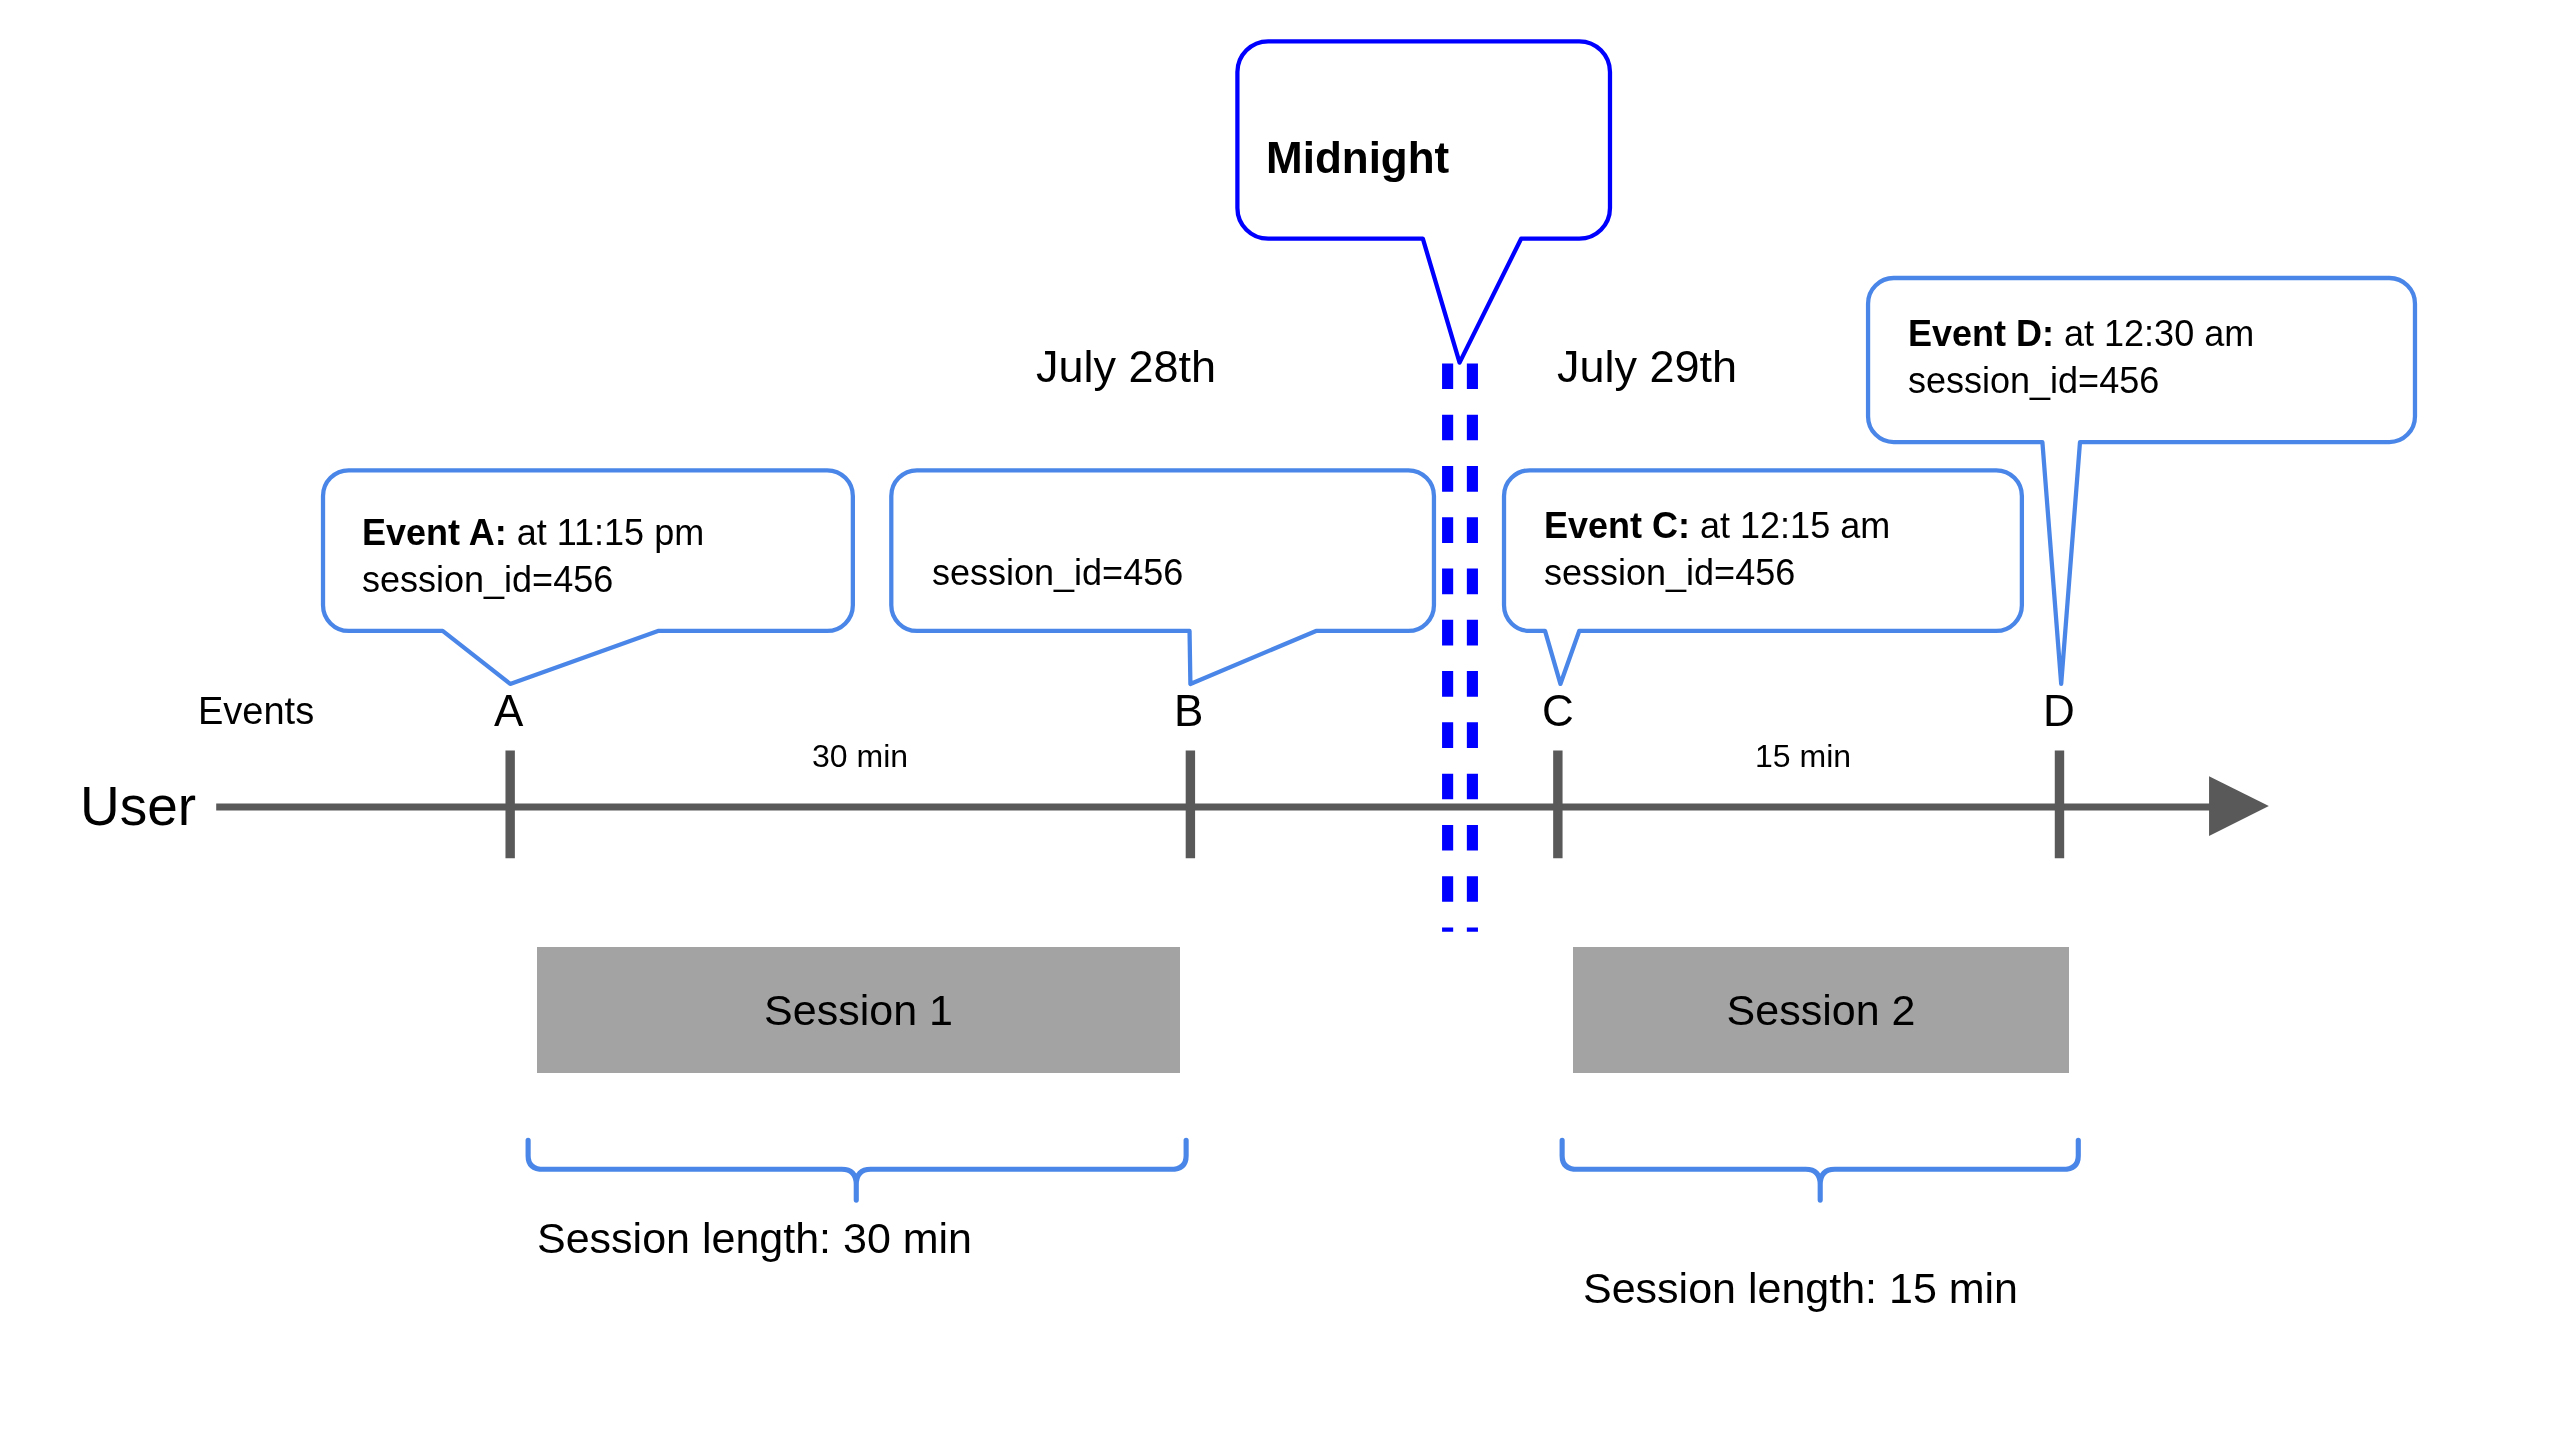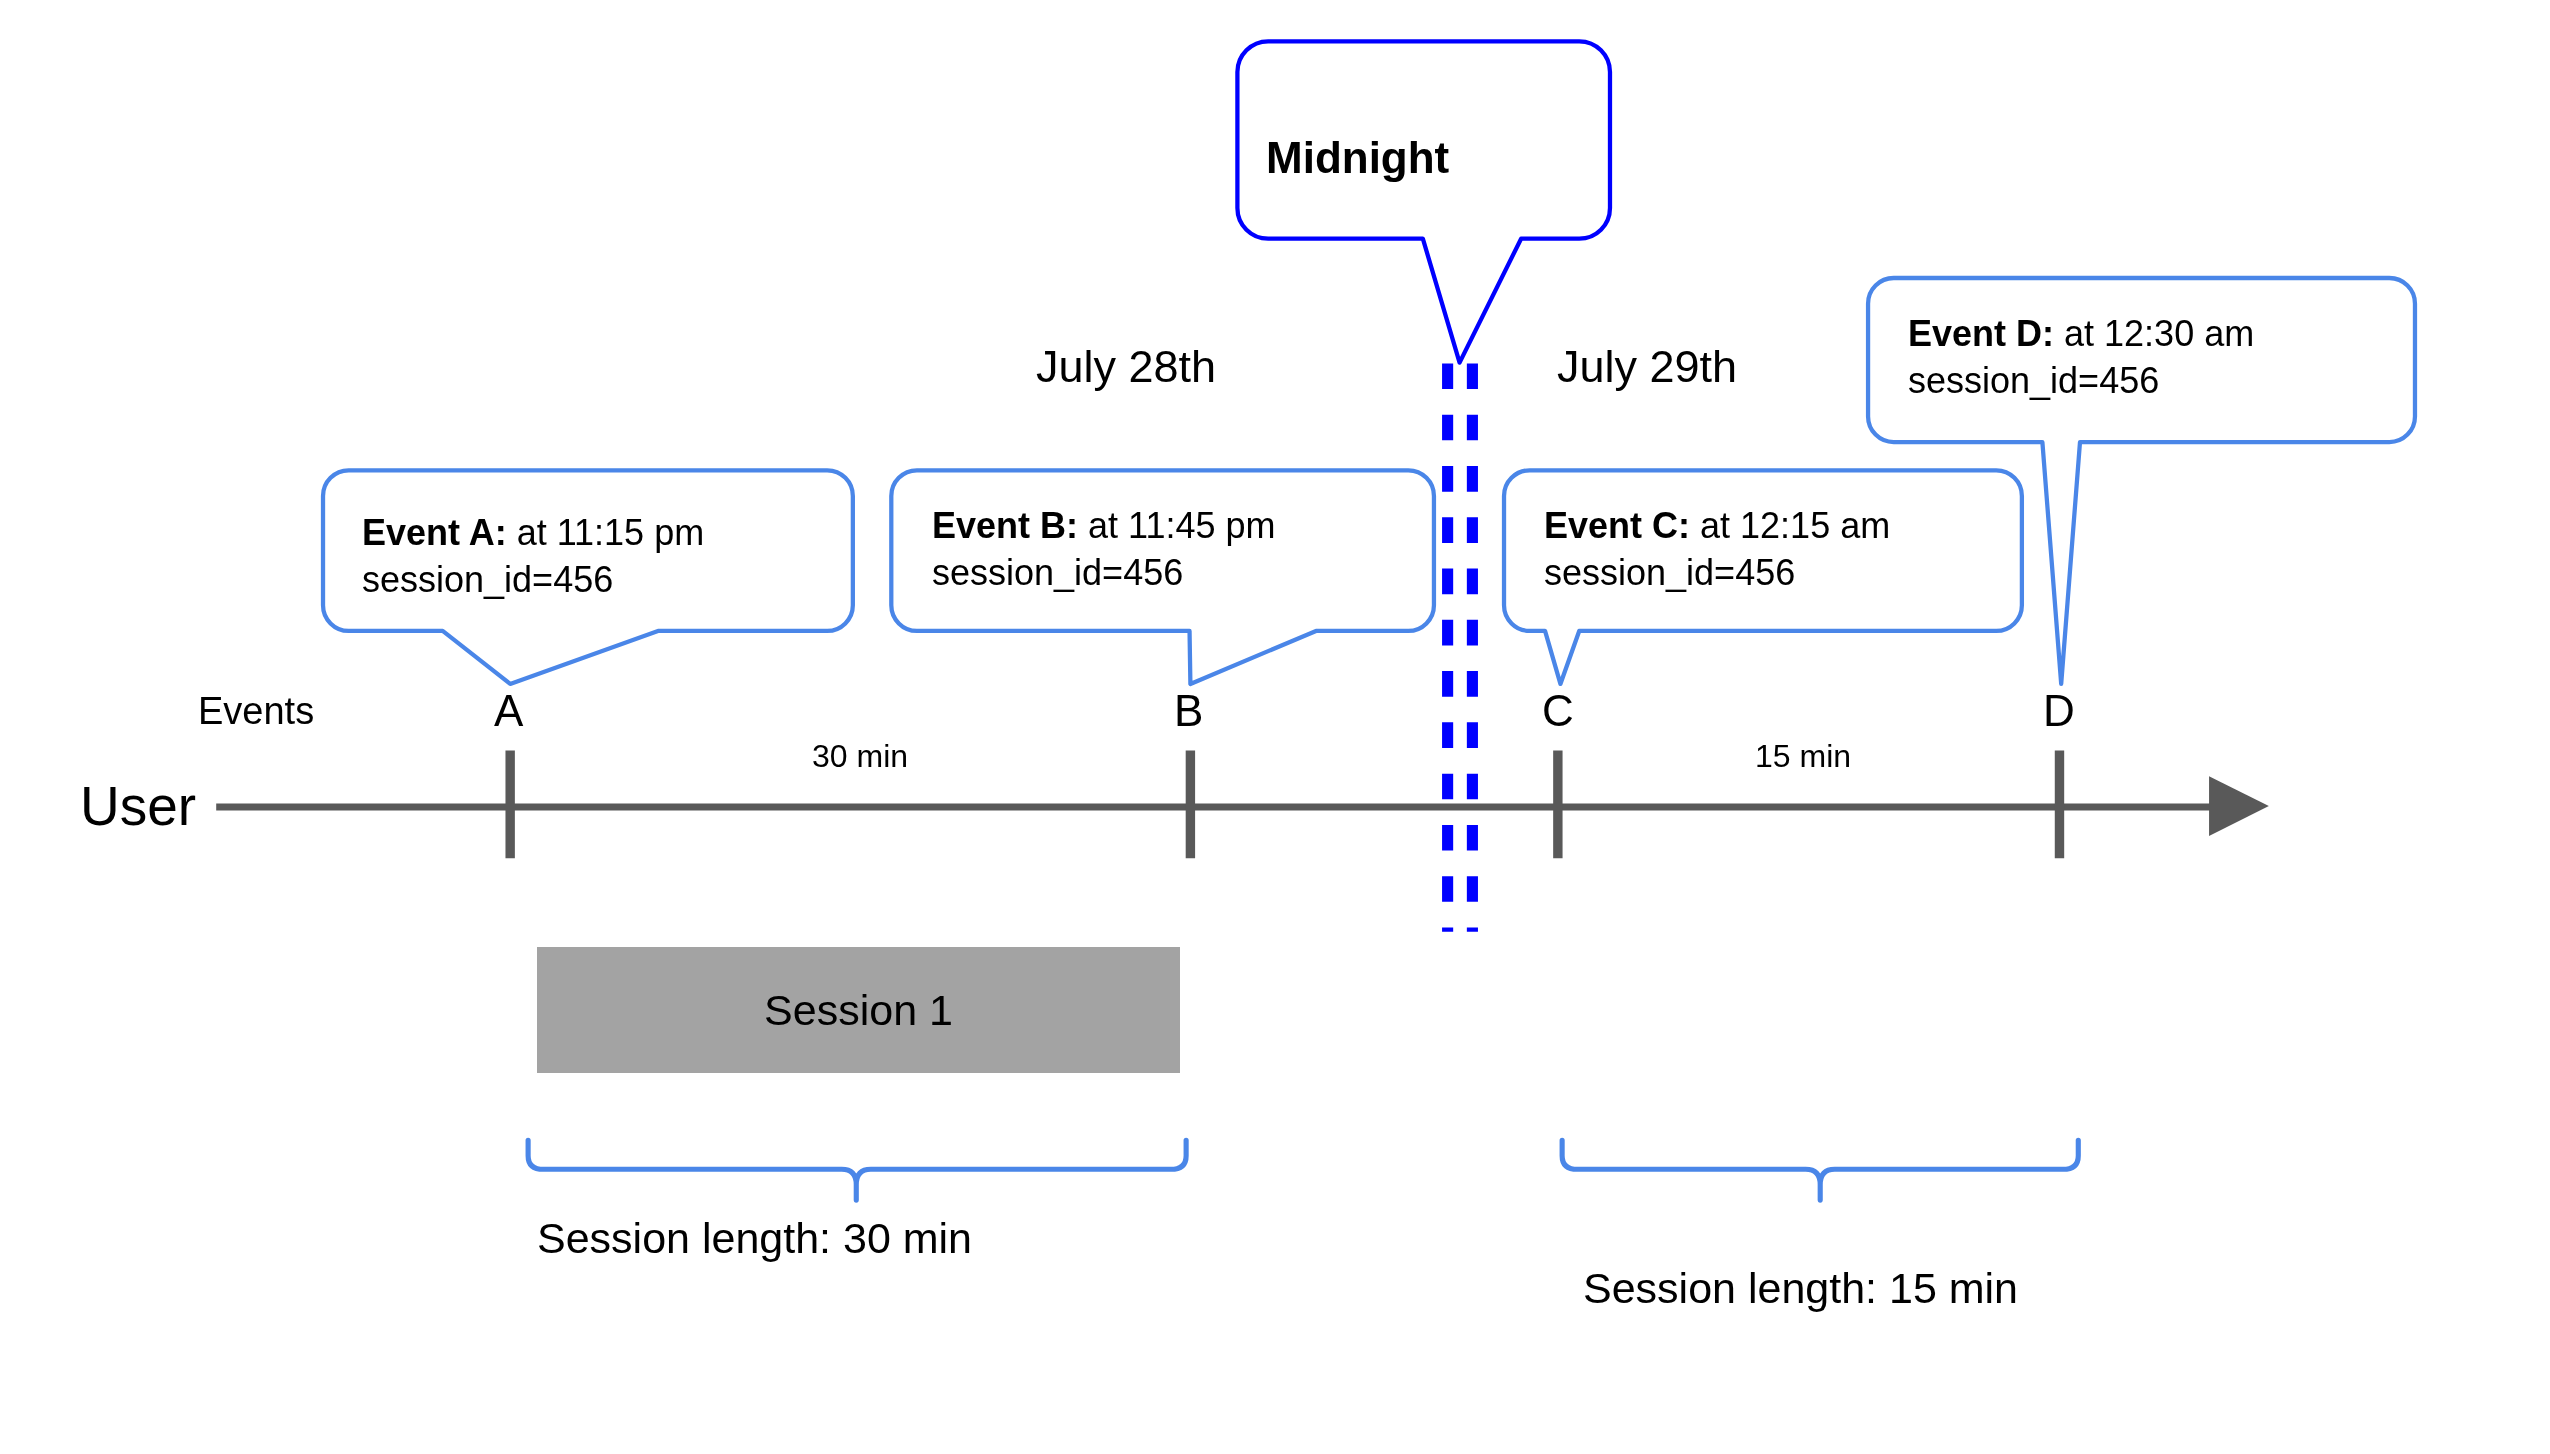--- a/index.html
+++ b/index.html
@@ -171,21 +171,21 @@
 
   <div class="txt lbl-date" style="left:1036px; top:316px;">July 28th</div>
   <div class="txt lbl-date" style="left:1557px; top:316px;">July 29th</div>
 
   <div class="callout-text" style="left:362px; top:503px;margin-top:7px;">
     <span><b>Event A:</b><span> at 11:15 pm</span></span><br>
     <span>session_id=456</span>
   </div>
 
   <div class="callout-text" style="left:932px; top:503px;">
-    <span><b>Event B:</b><span> at 11:45 pm</span></span><br>
+    <br>
     <span>session_id=456</span>
   </div>
 
   <div class="callout-text" style="left:1544px; top:503px;">
     <span><b>Event C:</b><span> at 12:15 am</span></span><br>
     <span>session_id=456</span>
   </div>
 
   <div class="callout-text" style="left:1908px; top:311px;">
     <span><b>Event D:</b><span> at 12:30 am</span></span><br>
@@ -199,18 +199,21 @@
   <div class="txt lbl-tick" style="left:1174px; top:689px;">B</div>
   <div class="txt lbl-tick" style="left:1542px; top:689px;">C</div>
   <div class="txt lbl-tick" style="left:2043px; top:689px;">D</div>
 
   <div class="txt lbl-dur" style="left:812px; top:740px;">30 min</div>
   <div class="txt lbl-dur" style="left:1755px; top:740px;">15 min</div>
 
   <div class="session-box" style="left:537px; top:947px; width:643px; height:126px;">
     <span class="lbl-session">Session 1</span>
   </div>
+  <div class="session-box" style="left:1573px; top:947px; width:496px; height:126px;">
+    <span class="lbl-session">Session 2</span>
+  </div>
 
   <div class="txt lbl-sesslen" style="left:537px; top:1217px;">Session length: 30 min</div>
   <div class="txt lbl-sesslen" style="left:1583px; top:1267px;">Session length: 15 min</div>
 
 </div>
 
 
 </body></html>

